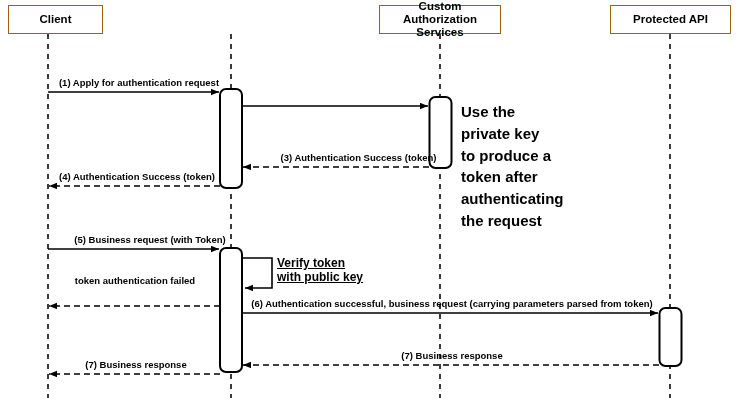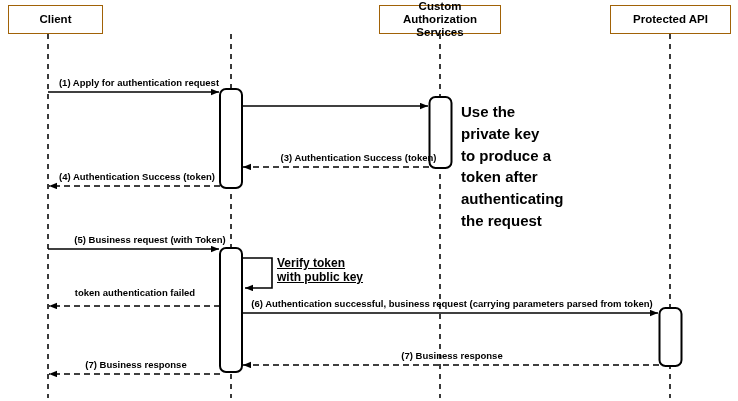--- a/index.html
+++ b/index.html
@@ -128,21 +128,21 @@
 
   <div class="msg-label center" style="left:139px; top:78px;">(1) Apply for authentication request</div>
 
 
   <div class="msg-label center" style="left:340px; top:153px;padding-left:37px;">(3) Authentication Success (token)</div>
 
   <div class="msg-label center" style="left:137px; top:172px;">(4) Authentication Success (token)</div>
 
   <div class="msg-label center" style="left:150px; top:235px;">(5) Business request (with Token)</div>
 
-  <div class="msg-label center" style="left:135px; top:288px;">token authentication failed</div>
+  <div class="msg-label center" style="left:135px; top:276px;">token authentication failed</div>
 
   <div class="msg-label center" style="left:452px; top:299px;">(6) Authentication successful, business request (carrying parameters parsed from token)</div>
 
   <div class="msg-label center" style="left:452px; top:351px;">(7) Business response</div>
 
   <div class="msg-label center" style="left:136px; top:360px;">(7) Business response</div>
 
   <div class="self-label" style="left:277px; top:255px;">Verify token</div>
   <div class="self-label" style="left:277px; top:269px;">with public key</div>
 

